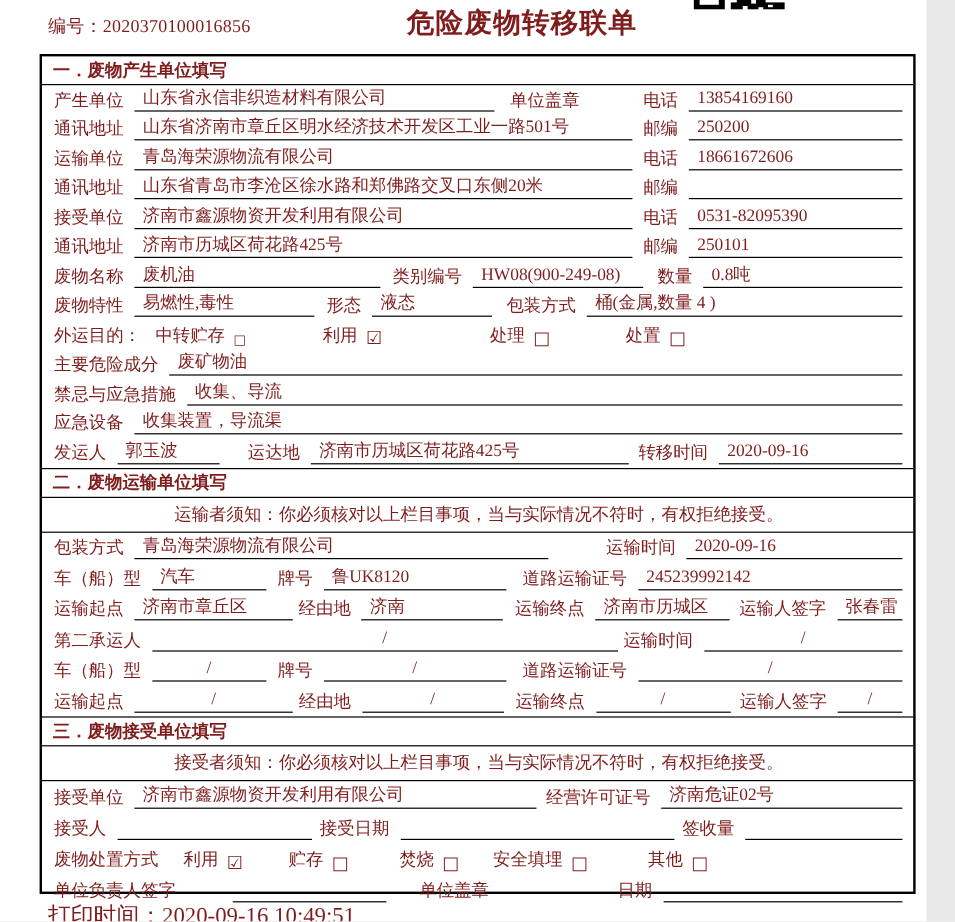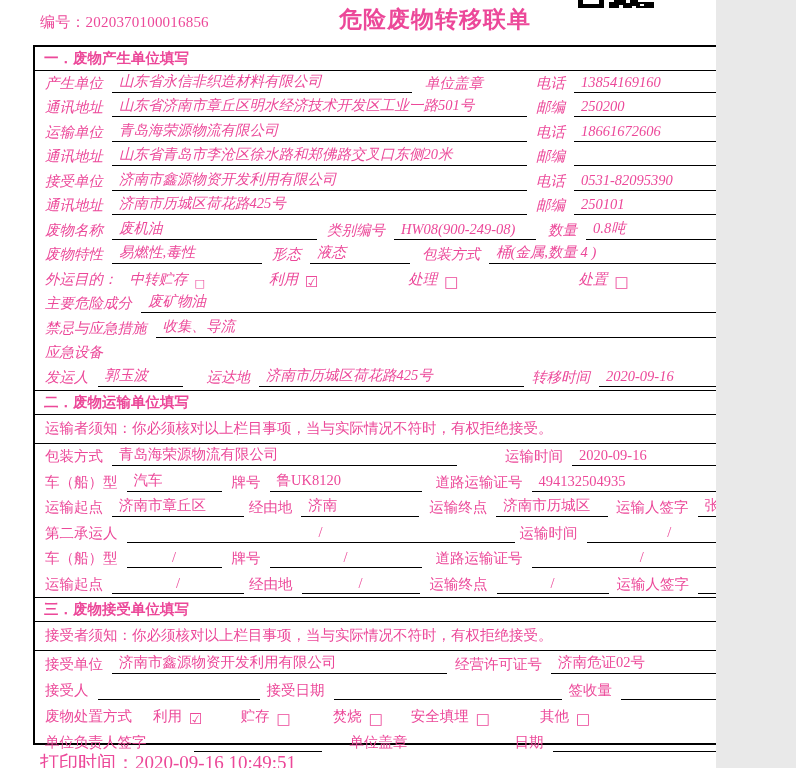--- a/index.html
+++ b/index.html
@@ -1,20 +1,20 @@
 <!DOCTYPE html>
 <html><head>
 <meta charset="utf-8">
 <style>
   * { margin:0; padding:0; box-sizing:border-box; }
   html,body { background:#e9e9e9; }
   .page {
-    position:relative; width:716px; height:768px; background:#ffffff;
+    position:relative; width:772px; height:768px; background:#ffffff;
     font-family:"Liberation Serif","DejaVu Serif",serif;
-    color:#ec4899; font-size:14.5px; overflow:hidden;
+    color:#7f1d1d; font-size:14.5px; overflow:hidden;text-align:center;
   }
   .page-edge { position:absolute; top:0; left:789px; width:1px; height:768px; background:#9a9a9a; }
 
   
   .hdr { position:relative; height:45px; }
   .serial { position:absolute; left:40px; top:13px; font-size:15px; letter-spacing:0.2px; }
   .title {
     position:absolute; left:435px; top:4px; transform:translateX(-50%);
     font-family:Liberation Sans, sans-serif;
     font-weight:bold; font-size:23px; letter-spacing:1px; white-space:nowrap;
@@ -29,21 +29,21 @@
   .sec-head {
     font-family:"Liberation Sans","DejaVu Sans",sans-serif;
     font-weight:bold; font-size:14.5px;
     padding:2px 8px 2px 9px; border-bottom:1px solid #000;
     display:flex; align-items:center; flex:none;
   }
   .sec-head.bt { border-top:1px solid #000; }
   .notice { padding:4px 8px 5px 10px; border-bottom:1px solid #000; flex:none; }
 
   .row { display:flex; align-items:flex-end; padding:0 9px 3px 10px; flex:none; }
-  .s1 .row { height:24.5px;font-style:italic; }
+  .s1 .row { height:24.5px; }
   .s2 .row { height:25.5px; }
   .s3 .row { height:26.2px; }
   .lbl { white-space:nowrap; margin-right:9px; padding-bottom:0; }
   .u {
     border-bottom:1px solid #000; display:flex; align-items:flex-end;
     padding:0 4px 1px 7px; white-space:nowrap; overflow:visible; min-height:18px;
   }
   .u.c { justify-content:center; padding-left:4px; }
   .grow { flex:1 1 auto; }
   .spacer { flex:1 1 auto; }
@@ -148,38 +148,39 @@
           <span class="cb cb-sm">□</span>
         </span>
         <span class="cbg" style="margin-left:64px">
           <span>利用</span>
           <span class="cb">☑</span>
         </span>
         <span class="cbg" style="margin-left:90px">
           <span>处理</span>
           <span class="cb">□</span>
         </span>
-        <span class="cbg" style="margin-left:120px">
+        <span class="cbg" style="margin-left:63px">
           <span>处置</span>
           <span class="cb">□</span>
         </span>
       </div>
 
       <div class="row">
         <span class="lbl">主要危险成分</span>
         <span class="u grow">废矿物油</span>
       </div>
 
       <div class="row">
         <span class="lbl">禁忌与应急措施</span>
         <span class="u grow">收集、导流</span>
       </div>
 
       <div class="row">
         <span class="lbl">应急设备</span>
+        <span class="u grow">收集装置，导流渠</span>
       </div>
 
       <div class="row">
         <span class="lbl">发运人</span>
         <span class="u" style="width:85px">郭玉波</span>
         <span class="lbl" style="margin-left:24px">运达地</span>
         <span class="u" style="width:265px">济南市历城区荷花路425号</span>
         <span class="lbl" style="margin-left:8px">转移时间</span>
         <span class="u grow">2020-09-16</span>
       </div>
@@ -195,21 +196,21 @@
         <span class="lbl" style="margin-left:48px">运输时间</span>
         <span class="u grow">2020-09-16</span>
       </div>
 
       <div class="row">
         <span class="lbl">车（船）型</span>
         <span class="u" style="width:95px">汽车</span>
         <span class="lbl" style="margin-left:10px">牌号</span>
         <span class="u" style="width:152px">鲁UK8120</span>
         <span class="lbl" style="margin-left:14px">道路运输证号</span>
-        <span class="u grow">494132504935</span>
+        <span class="u grow">245239992142</span>
       </div>
 
       <div class="row">
         <span class="lbl">运输起点</span>
         <span class="u" style="width:132px">济南市章丘区</span>
         <span class="lbl" style="margin-left:5px">经由地</span>
         <span class="u" style="width:118px">济南</span>
         <span class="lbl" style="margin-left:10px">运输终点</span>
         <span class="u" style="width:112px">济南市历城区</span>
         <span class="lbl" style="margin-left:8px">运输人签字</span>

